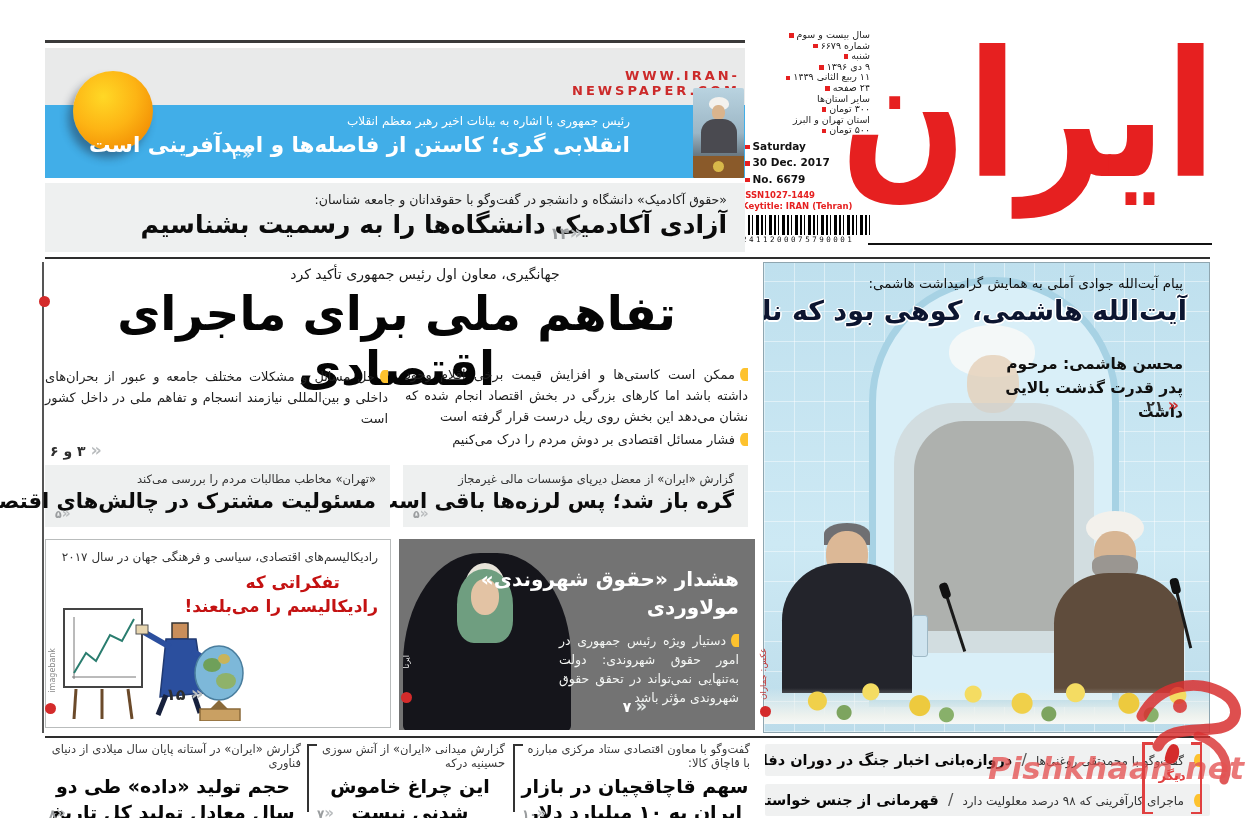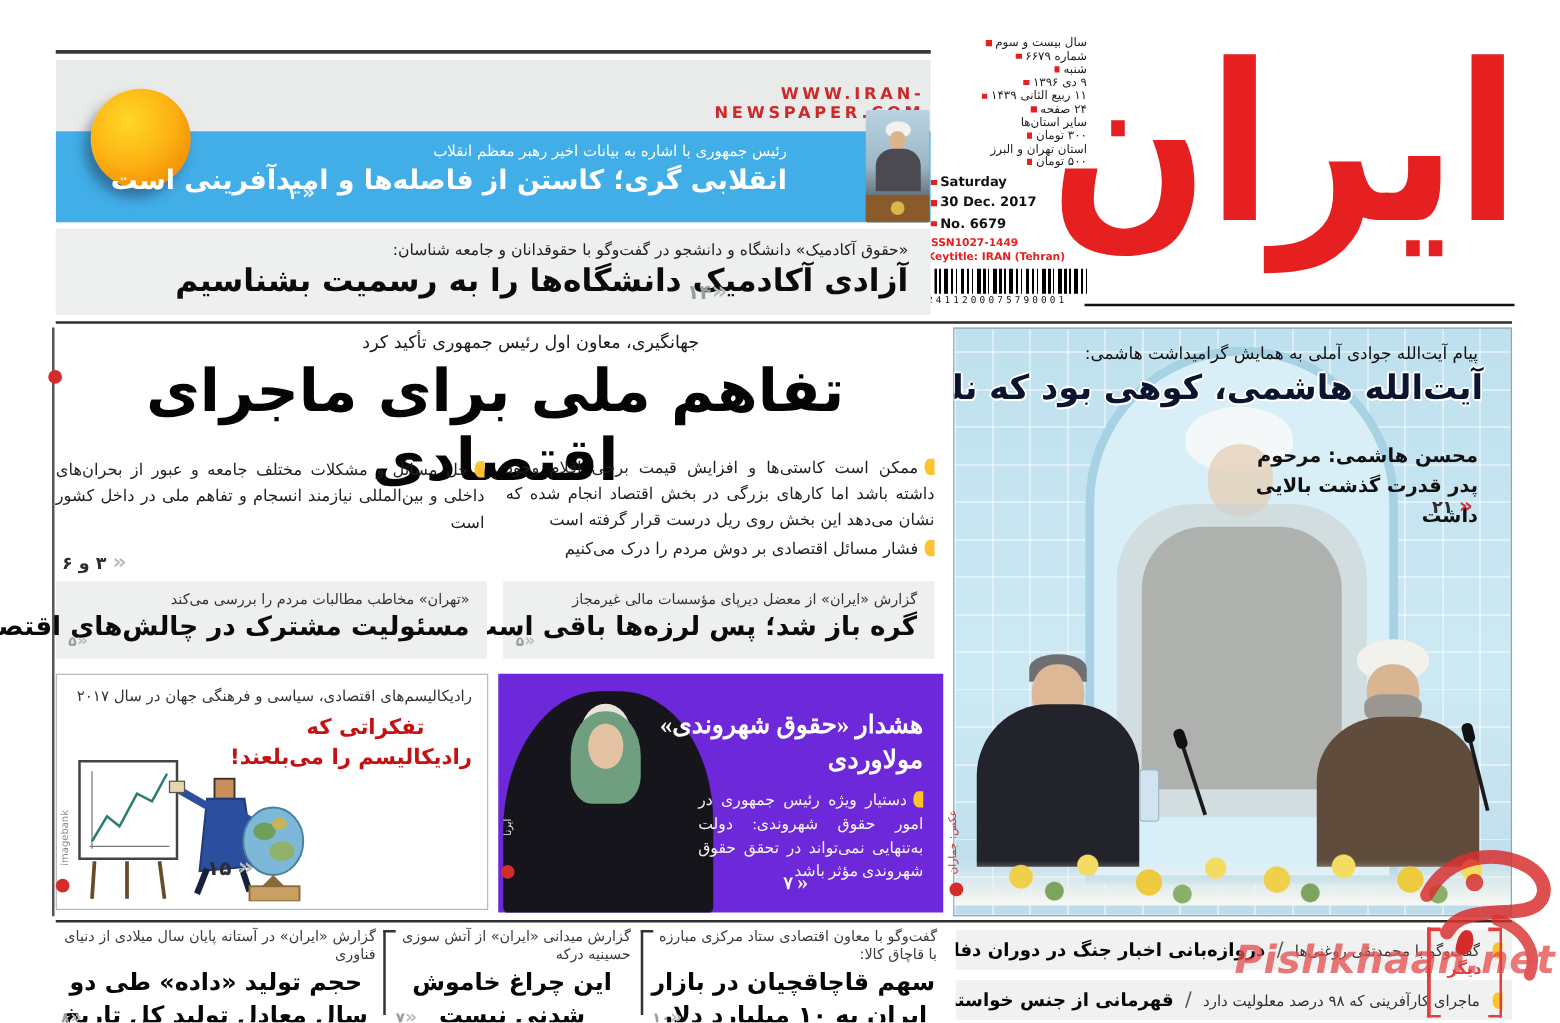--- a/index.html
+++ b/index.html
@@ -79,21 +79,21 @@
   
   .cartoon { left:45px; top:539px; width:346px; height:189px; background:#fff; border:1px solid #b9bcbc; }
   .cartoon .kick { position:absolute; right:12px; top:10px; font-size:12px; color:#333; }
   .cartoon .h1 { position:absolute; right:50px; top:32px; font-size:17px; font-weight:900; color:#c41212; }
   .cartoon .h2 { position:absolute; right:12px; top:56px; font-size:17px; font-weight:900; color:#c41212; }
   .cartoon .ref { position:absolute; left:120px; bottom:22px; font-size:16px; }
   .cartoon svg { position:absolute; left:8px; bottom:6px; }
   .credit-v { position:absolute; writing-mode:vertical-rl; transform:rotate(180deg); font-size:8px; color:#8a8a8a; }
 
   
-  .mol { left:399px; top:539px; width:356px; height:191px; background:#6d28d9; overflow:hidden;font-family:Liberation Serif, serif; }
+  .mol { left:399px; top:539px; width:356px; height:191px; background:#737373; overflow:hidden; }
   .m-chador { position:absolute; left:4px; top:14px; width:168px; height:180px; background:#15151b;
               border-radius:46% 44% 6% 6% / 62% 58% 4% 4%; }
   .m-white { position:absolute; left:66px; top:24px; width:40px; height:48px; background:#e8e4da; border-radius:50% 50% 42% 42%; }
   .m-scarf { position:absolute; left:58px; top:30px; width:56px; height:74px; background:#6f9e80; border-radius:48% 48% 30% 30%; }
   .m-face { position:absolute; left:72px; top:40px; width:28px; height:36px; background:#e3c3a4; border-radius:48%; }
   .mol .h1 { position:absolute; right:16px; top:28px; font-size:20px; font-weight:900; color:#fff; }
   .mol .h2 { position:absolute; right:16px; top:56px; font-size:20px; font-weight:900; color:#fff; }
   .mol .body { position:absolute; right:16px; top:92px; width:180px; font-size:12.5px; line-height:19px;
                color:#f4f6f4; text-align:justify; }
   .mol .ref { position:absolute; right:108px; bottom:14px; font-size:14px; }

